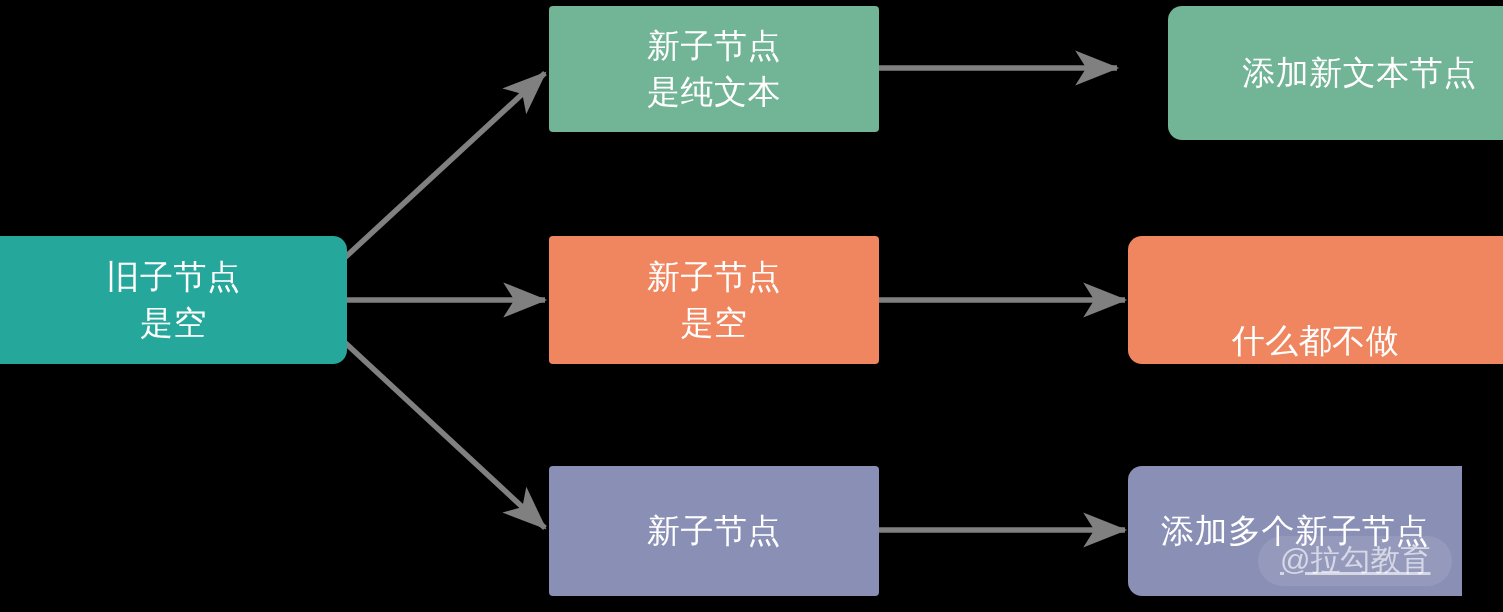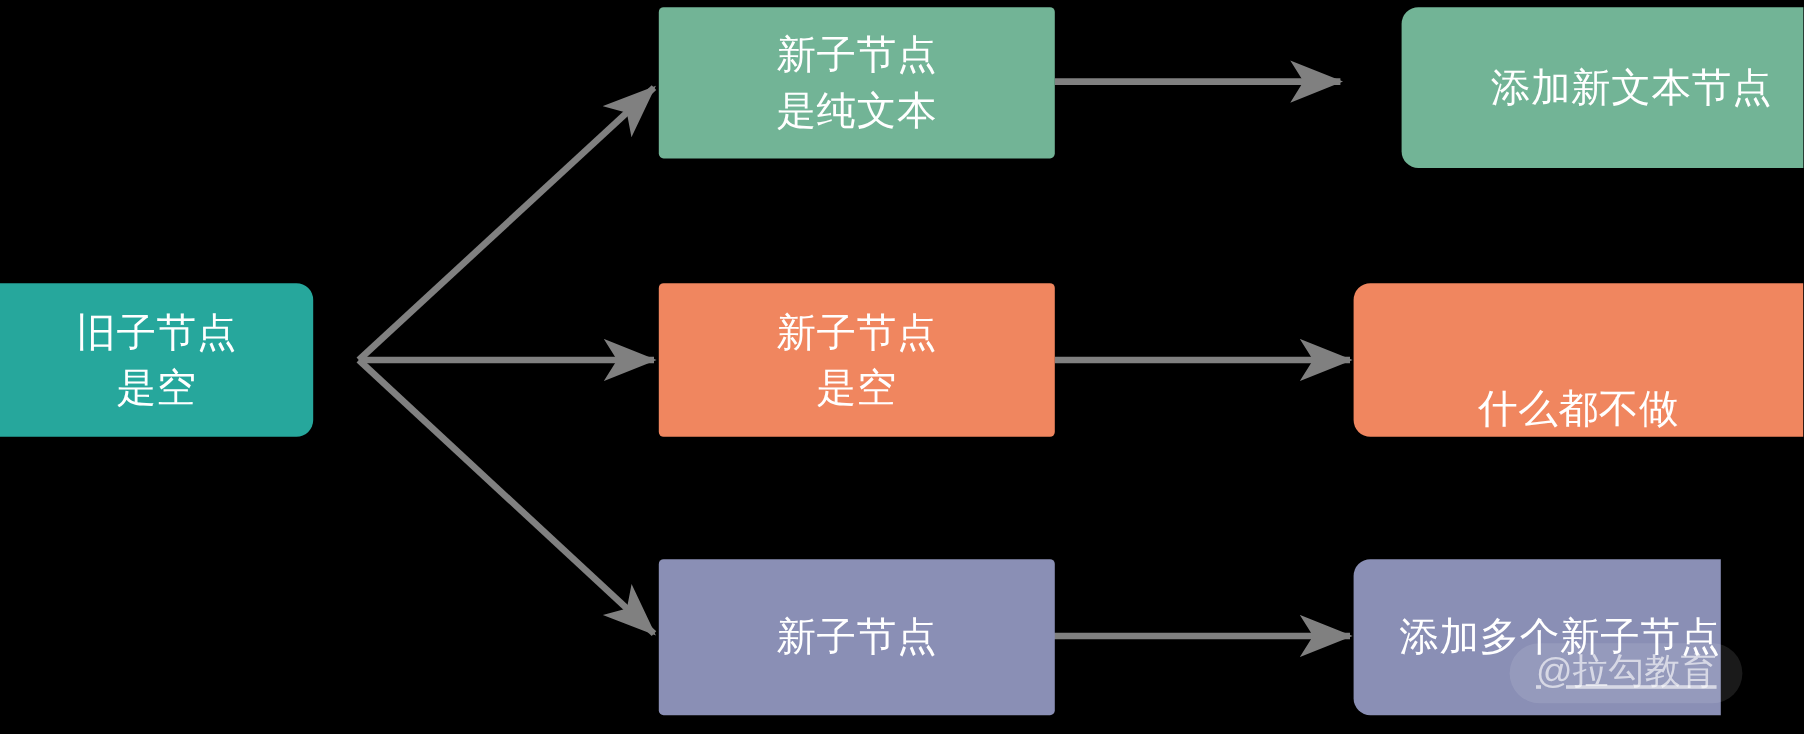--- a/index.html
+++ b/index.html
@@ -27,27 +27,27 @@
     font-size: 33px;
     line-height: 1.40;
     letter-spacing: 0.5px;
     text-align: center;
     font-weight: 400;
     user-select: none;
   }
   .node .line { display: block; white-space: nowrap; }
 
   
-  #node-root      { left: 0px;    top: 236px; width: 261px; height: 128px; border-radius: 0 14px 14px 0; }
+  #node-root      { left: 0px;    top: 236px; width: 347px; height: 128px; border-radius: 0 14px 14px 0; }
   #node-new-text  { left: 549px;  top: 6px;   width: 330px; height: 126px; }
   #node-new-empty { left: 549px;  top: 236px; width: 330px; height: 128px; }
   #node-new-vnode { left: 549px;  top: 466px; width: 330px; height: 130px; }
   #node-add-text  { left: 1168px; top: 6px;   width: 383px; height: 134px; border-radius: 14px 0 0 14px; }
   #node-do-nothing{ left: 1128px; top: 236px; width: 375px; height: 128px; border-radius: 14px 0 0 14px; justify-content: flex-end; }
-  #node-add-many  { left: 1128px; top: 466px; width: 306px; height: 130px; border-radius: 14px 0 0 14px; align-items: flex-end; }
+  #node-add-many  { left: 1128px; top: 466px; width: 334px; height: 130px; border-radius: 14px 0 0 14px; }
 
   
   #arrows {
     position: absolute;
     left: 0; top: 0;
     width: 1503px; height: 612px;
     pointer-events: none;
   }
 
   

